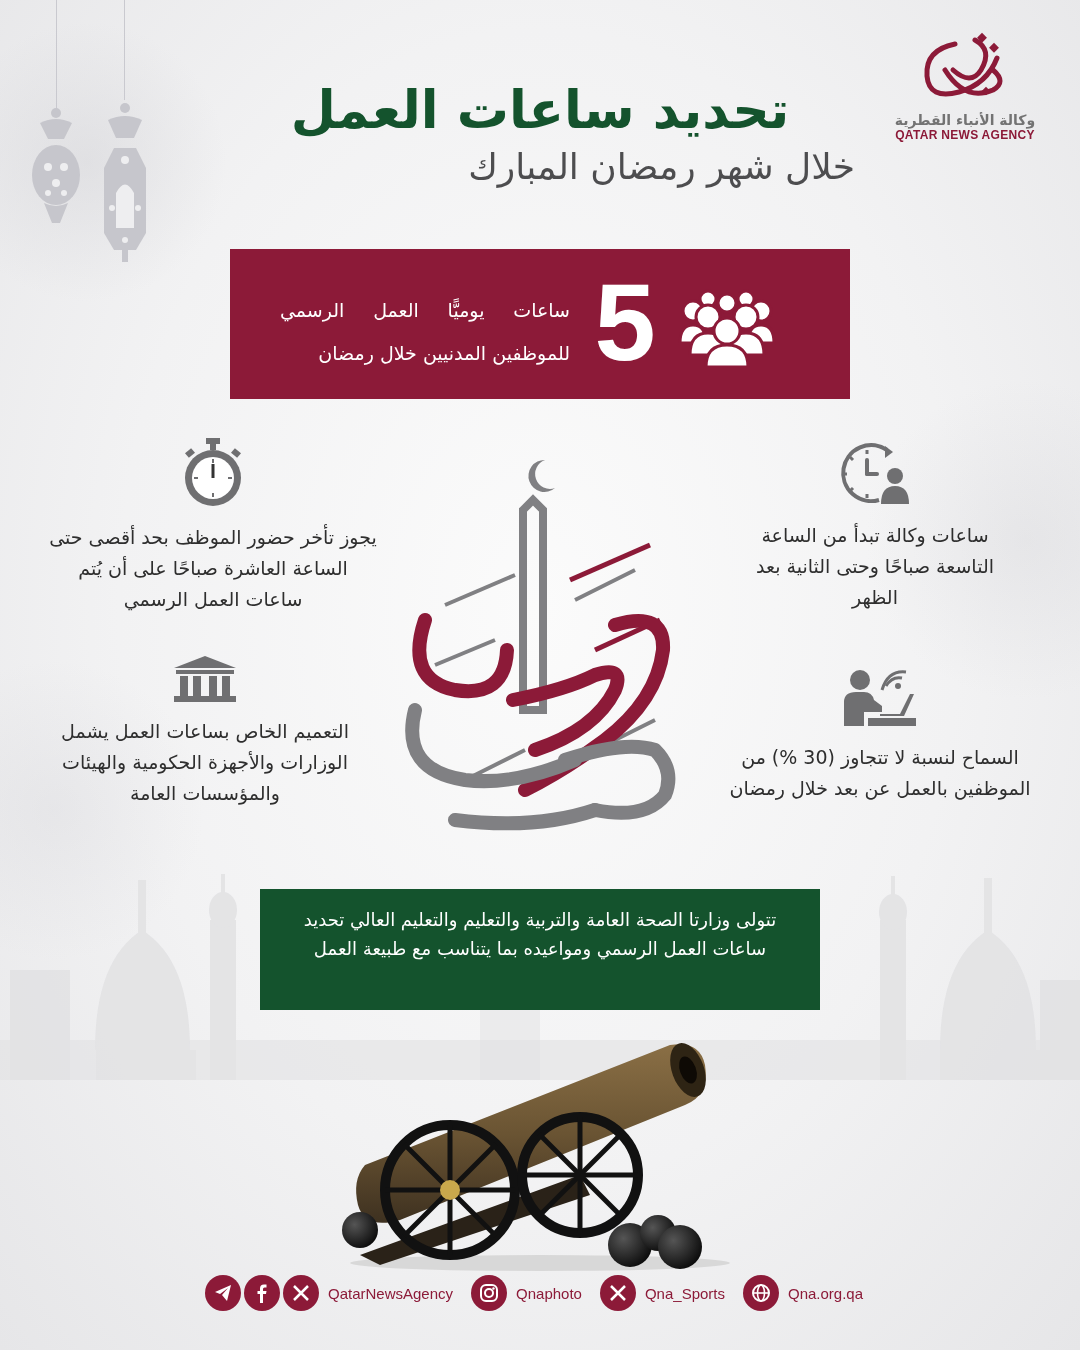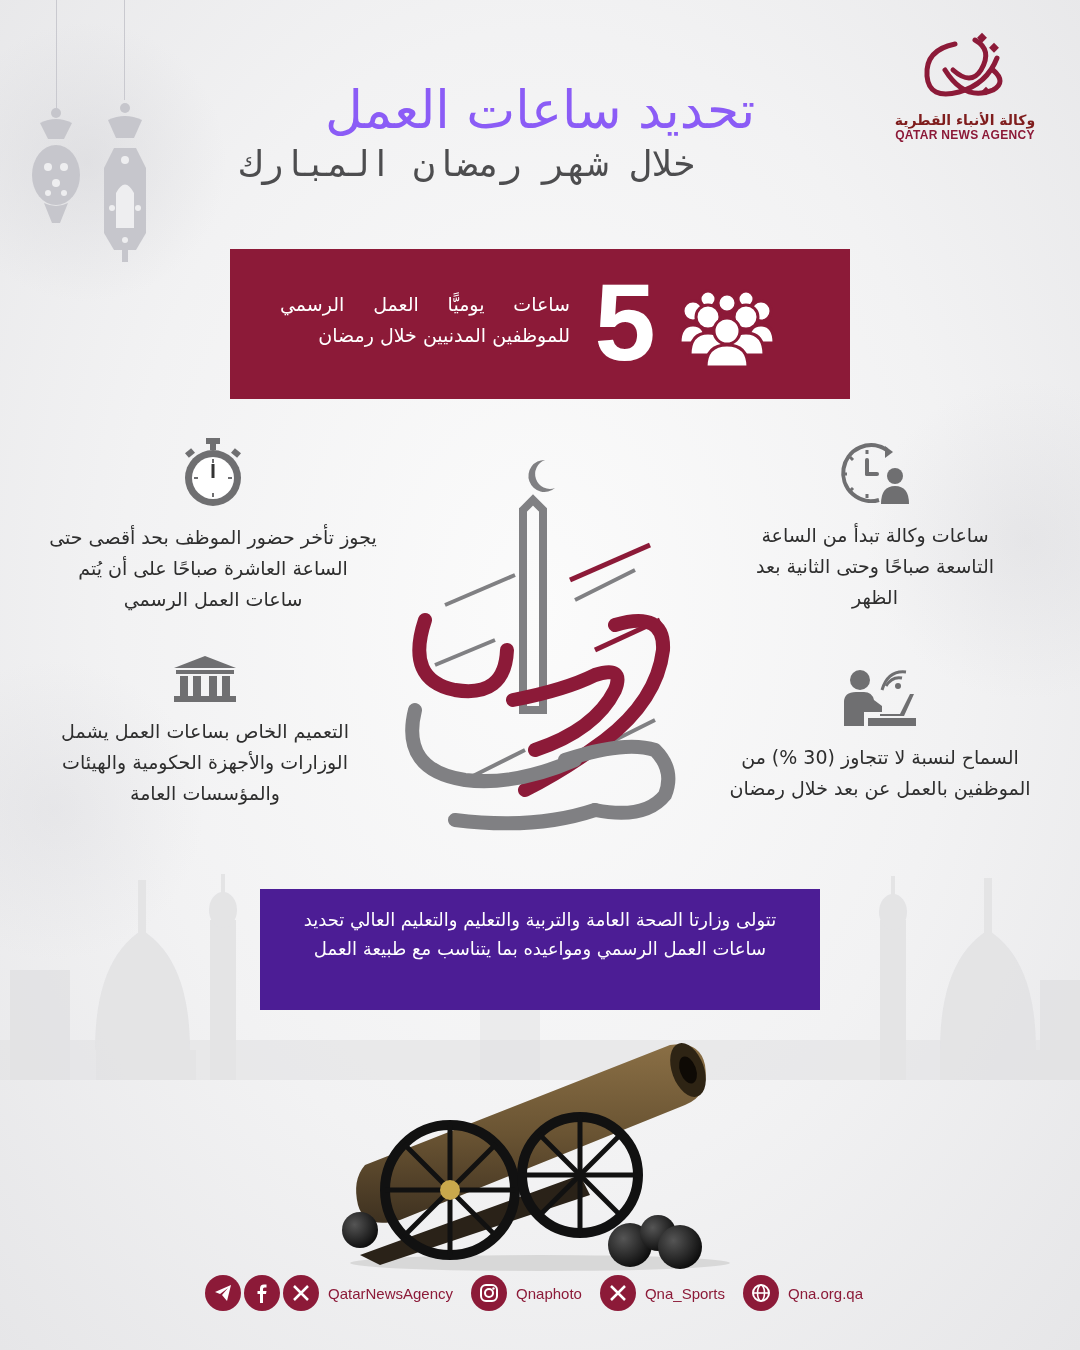--- a/index.html
+++ b/index.html
@@ -17,42 +17,42 @@
       radial-gradient(circle at 95% 40%, rgba(200,200,205,0.25) 0, rgba(200,200,205,0) 160px),
       radial-gradient(circle at 5% 60%, rgba(210,210,215,0.3) 0, rgba(210,210,215,0) 150px);
     pointer-events: none;
   }
   .abs { position: absolute; }
   
   .lantern-string { position:absolute; width:1px; background:#c9c9cf; }
   
   .logo { position:absolute; left:880px; top:30px; width:170px; text-align:center; }
   .logo svg { display:block; margin:0 auto; }
-  .logo-ar { font-size:14px; font-weight:bold; color:#7f1d1d; direction:rtl; margin-top:2px; }
+  .logo-ar { font-size:14px; font-weight:bold; color:#737373; direction:rtl; margin-top:2px; }
   .logo-en { font-family:"Liberation Sans", sans-serif; font-size:12px; font-weight:bold; color:#8c1a38; letter-spacing:0.3px; }
   
   .title { position:absolute; left:240px; top:78px; width:600px; text-align:center; direction:rtl;
-    font-size:52px; font-weight:normal; color:#8b5cf6; line-height:64px; }
-  .subtitle { position:absolute; left:240px; top:144px; width:600px; text-align:left; direction:rtl;
-    font-size:36px; color:#4d4d4f; line-height:46px;font-family:Liberation Mono, monospace; }
+    font-size:52px; font-weight:bold; color:#14532d; line-height:64px; }
+  .subtitle { position:absolute; left:255px; top:144px; width:600px; text-align:right; direction:rtl;
+    font-size:36px; color:#4d4d4f; line-height:46px; }
   
   .banner { position:absolute; left:230px; top:249px; width:620px; height:150px; background:#8c1a38; }
   .banner-icon { position:absolute; left:448px; top:38px; }
   .banner-num { position:absolute; left:355px; top:8px; width:80px; text-align:center;
     font-family:"Liberation Sans", sans-serif; font-weight:bold; font-size:110px; line-height:130px; color:#fff; }
   .banner-text { position:absolute; left:50px; top:40px; width:290px; direction:rtl; text-align:justify;
-    text-align-last:right; color:#fff; font-size:19px; line-height:31px; }
+    text-align-last:right; color:#fff; font-size:19px; line-height:43px; }
   
   .feature { position:absolute; text-align:center; direction:rtl; }
   .feature .ficon { display:block; margin:0 auto; }
   .feature .ftext { font-size:19px; line-height:31px; color:#2e2e2e; margin-top:14px; }
   
   .callig { position:absolute; left:395px; top:450px; width:290px; height:390px; }
   
-  .bottom-banner { position:absolute; left:260px; top:889px; width:560px; height:121px; background:#4c1d95;
+  .bottom-banner { position:absolute; left:260px; top:889px; width:560px; height:121px; background:#14532d;
     color:#fff; direction:rtl; text-align:center; font-size:18px; line-height:29px; padding:16px 40px 0 40px; }
   
   .skyline { position:absolute; left:0; top:860px; width:1080px; height:220px; }
   
   .cannon { position:absolute; left:340px; top:1025px; }
   
   .footer { position:absolute; left:205px; top:1273px; height:40px; display:flex; align-items:center; }
   .soc { width:36px; height:36px; border-radius:50%; background:#8c1a38; display:flex; align-items:center; justify-content:center; margin-right:3px; }
   .soc-label { font-family:"Liberation Sans", sans-serif; font-size:15px; color:#8c1a38; margin:0 18px 0 6px; }
 </style>

